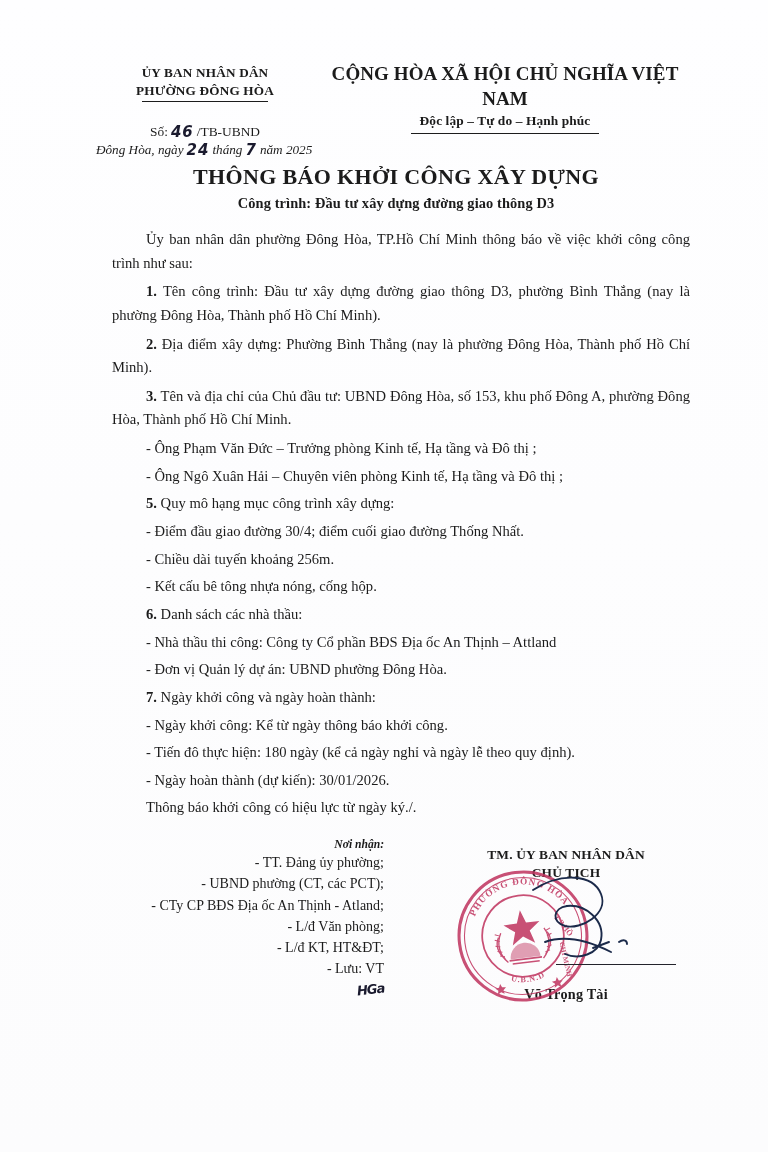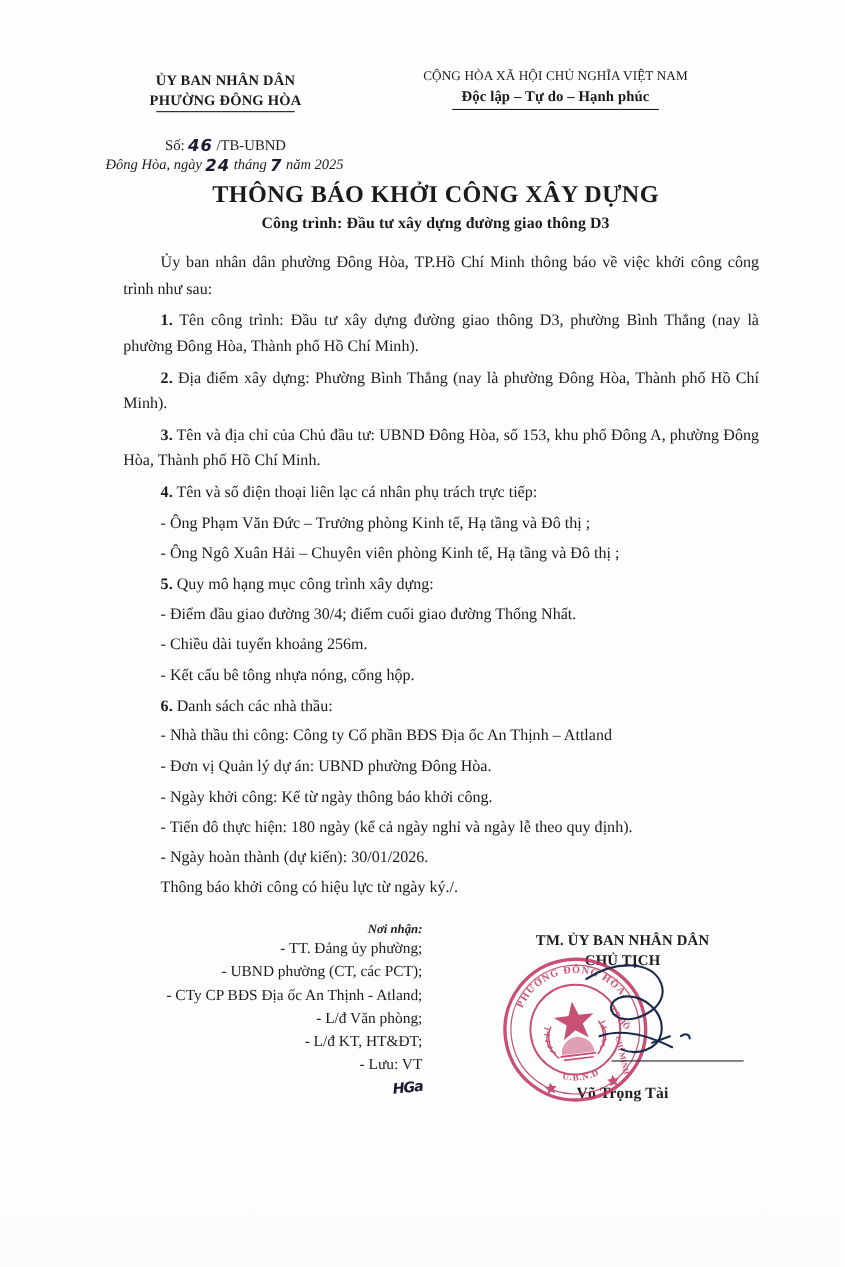--- a/index.html
+++ b/index.html
@@ -51,22 +51,22 @@
     text-align: center;
   }
   .org-line {
     font-family: "Liberation Serif", serif;
     font-weight: bold;
     font-size: 13.2px;
     letter-spacing: .2px;
     line-height: 1.33;
   }
   .nation-line {
-    font-weight: normal;
-    font-size: 12px;
+    font-weight: bold;
+    font-size: 19px;
     letter-spacing: .1px;
     line-height: 1.3;
   }
   .motto-line {
     font-weight: bold;
     font-size: 13.4px;
     line-height: 1.45;
     letter-spacing: .1px;
   }
   .rule {
@@ -274,36 +274,36 @@
 
     <p class="para indent"><b>1.</b>
       <span>Tên công trình: Đầu tư xây dựng đường giao thông D3, phường Bình Thắng (nay là phường Đông Hòa, Thành phố Hồ Chí Minh).</span></p>
 
     <p class="para indent"><b>2.</b>
       <span>Địa điểm xây dựng: Phường Bình Thắng (nay là phường Đông Hòa, Thành phố Hồ Chí Minh).</span></p>
 
     <p class="para indent"><b>3.</b>
       <span>Tên và địa chỉ của Chủ đầu tư: UBND Đông Hòa, số 153, khu phố Đông A, phường Đông Hòa, Thành phố Hồ Chí Minh.</span></p>
 
-    <p class="para indent tight"><b>4.</b>
-      <span>Tên và số điện thoại liên lạc cá nhân phụ trách trực tiếp:</span></p>
     <p class="para dash tight">- Ông Phạm Văn Đức – Trưởng phòng Kinh tế, Hạ tầng và Đô thị ;</p>
     <p class="para dash tight">- Ông Ngô Xuân Hải – Chuyên viên phòng Kinh tế, Hạ tầng và Đô thị ;</p>
 
     <p class="para indent tight"><b>5.</b>
       <span>Quy mô hạng mục công trình xây dựng:</span></p>
     <p class="para dash tight">- Điểm đầu giao đường 30/4; điểm cuối giao đường Thống Nhất.</p>
     <p class="para dash tight">- Chiều dài tuyến khoảng 256m.</p>
     <p class="para dash tight">- Kết cấu bê tông nhựa nóng, cống hộp.</p>
 
     <p class="para indent tight"><b>6.</b>
       <span>Danh sách các nhà thầu:</span></p>
     <p class="para dash tight">- Nhà thầu thi công: Công ty Cổ phần BĐS Địa ốc An Thịnh – Attland</p>
     <p class="para dash tight">- Đơn vị Quản lý dự án: UBND phường Đông Hòa.</p>
 
+    <p class="para indent tight"><b>7.</b>
+      <span>Ngày khởi công và ngày hoàn thành:</span></p>
     <p class="para dash tight">- Ngày khởi công: Kể từ ngày thông báo khởi công.</p>
     <p class="para dash tight">- Tiến đô thực hiện: 180 ngày (kể cả ngày nghỉ và ngày lễ theo quy định).</p>
     <p class="para dash tight">- Ngày hoàn thành (dự kiến): 30/01/2026.</p>
 
     <p class="para indent">Thông báo khởi công có hiệu lực từ ngày ký./.</p>
   </div>
 
   <div class="recipients">
     <div class="recip-title">Nơi nhận:</div>
     <div class="recip-item">- TT. Đảng ủy phường;</div>

